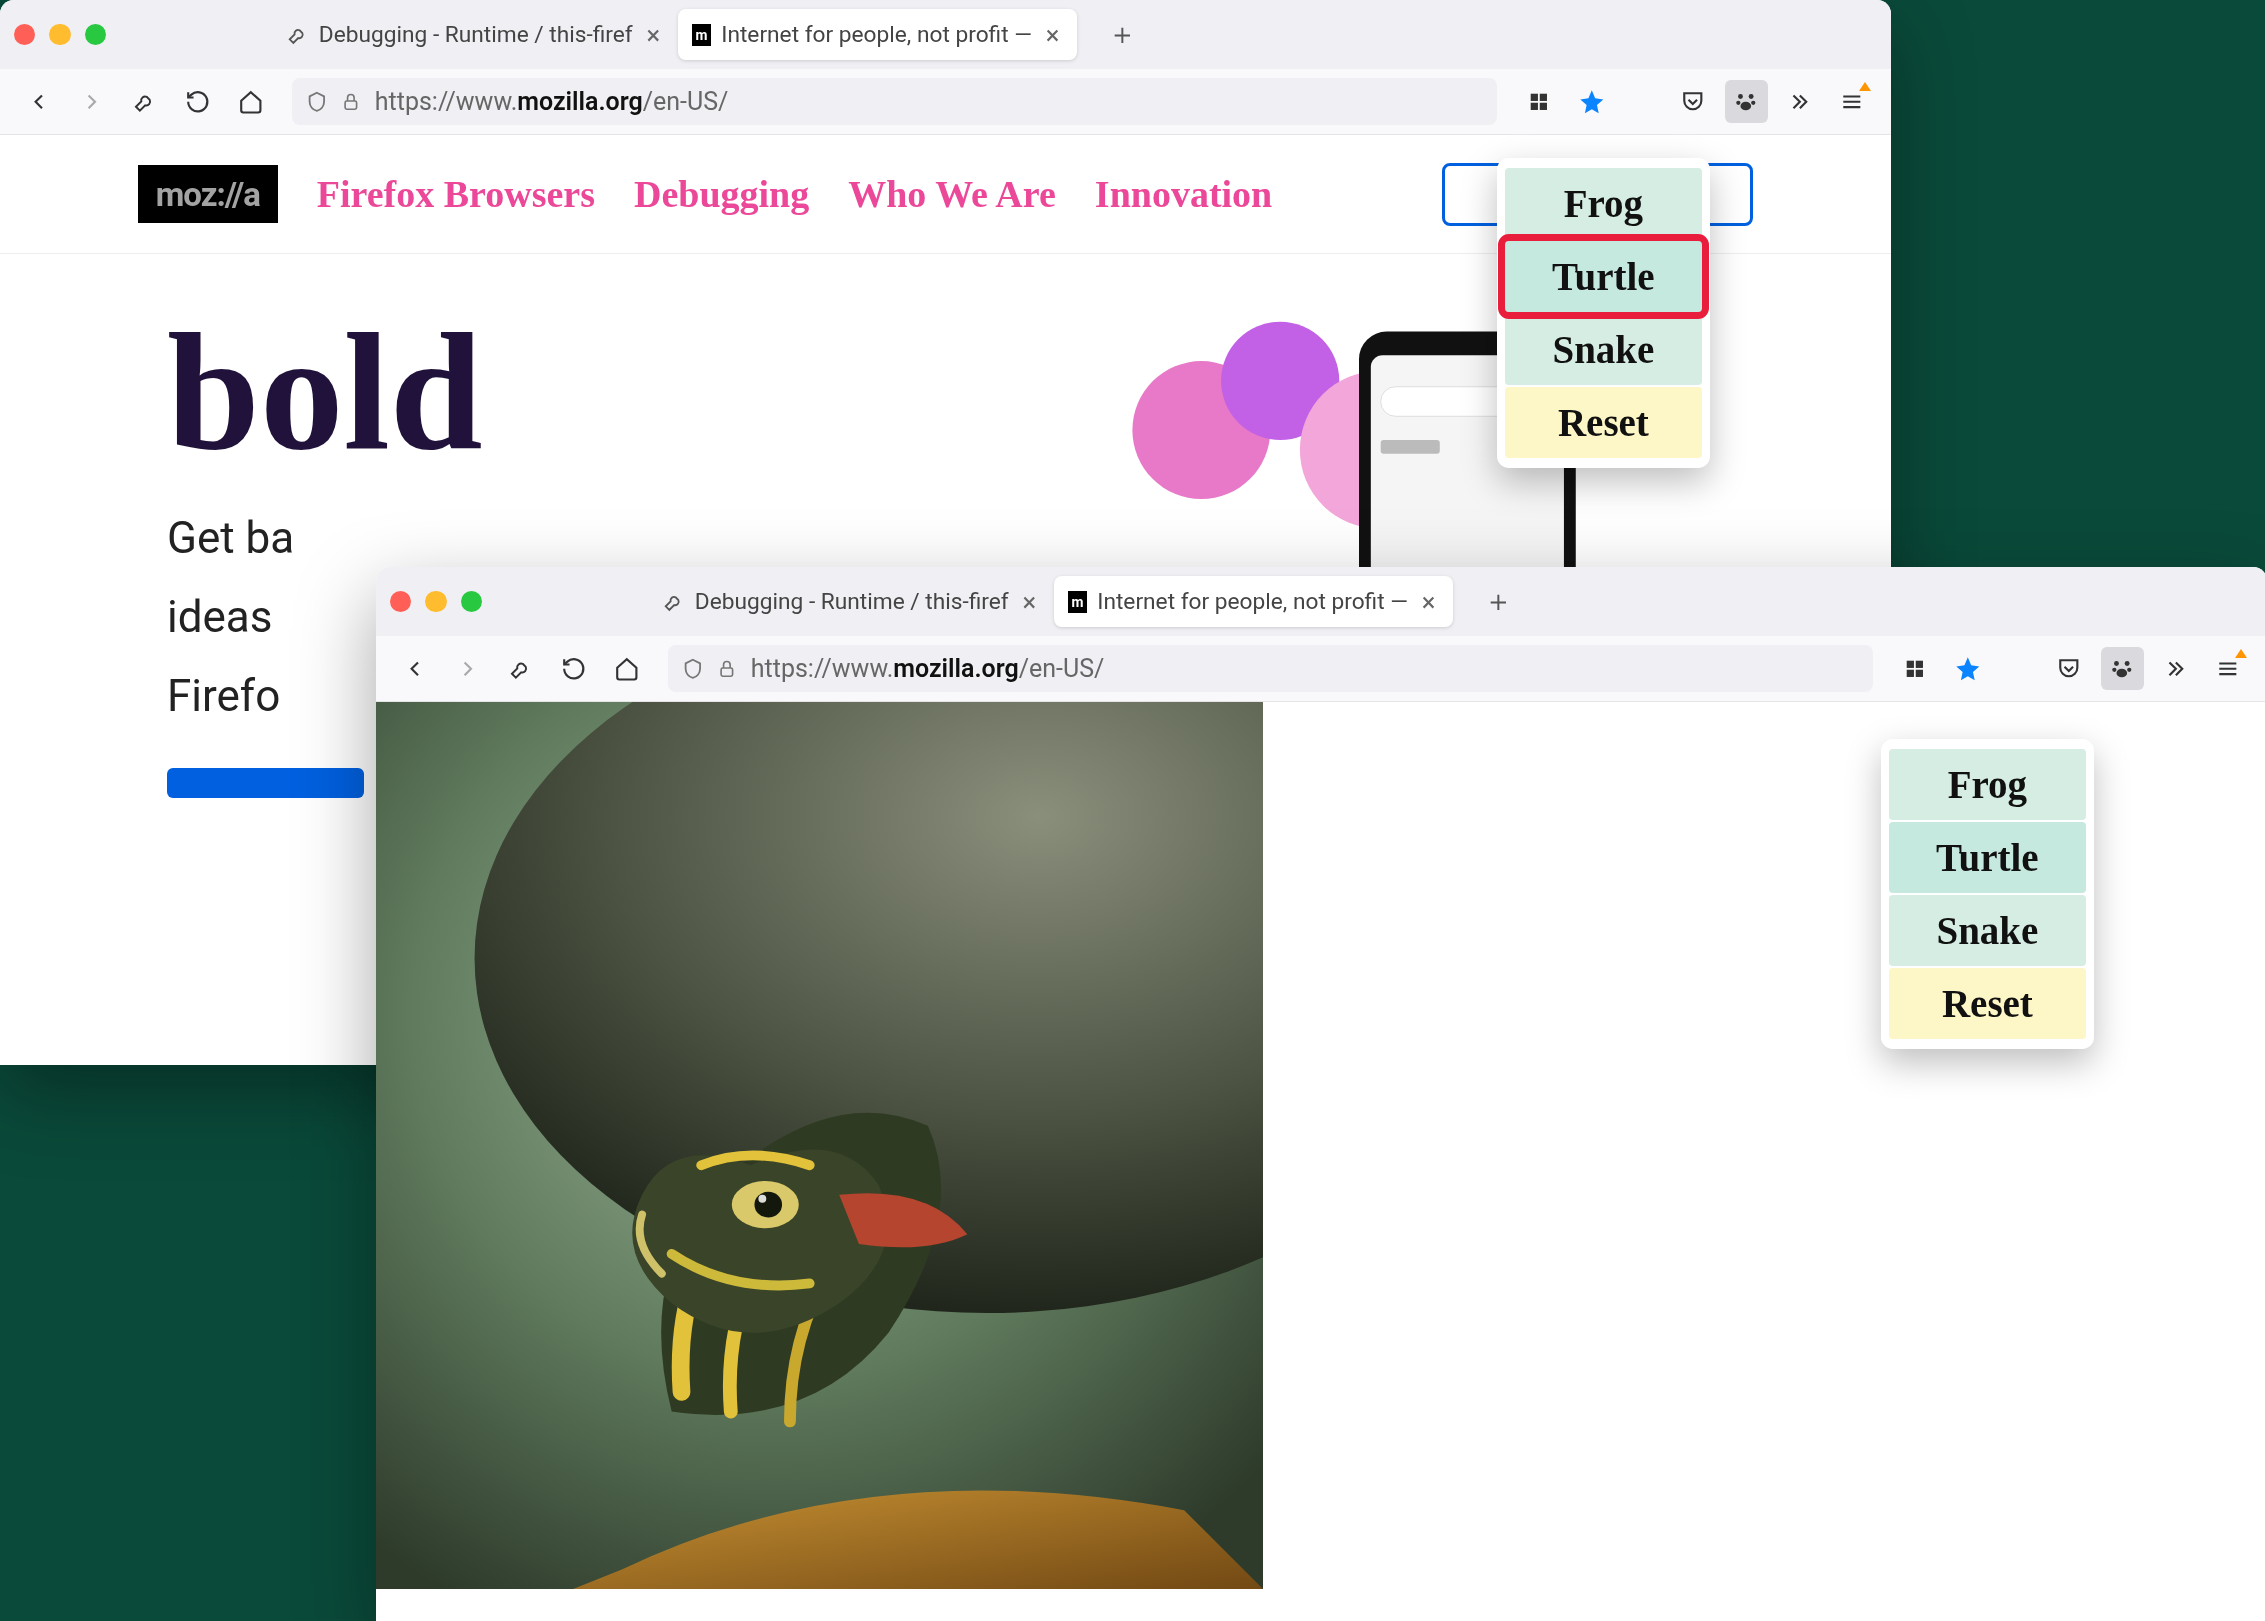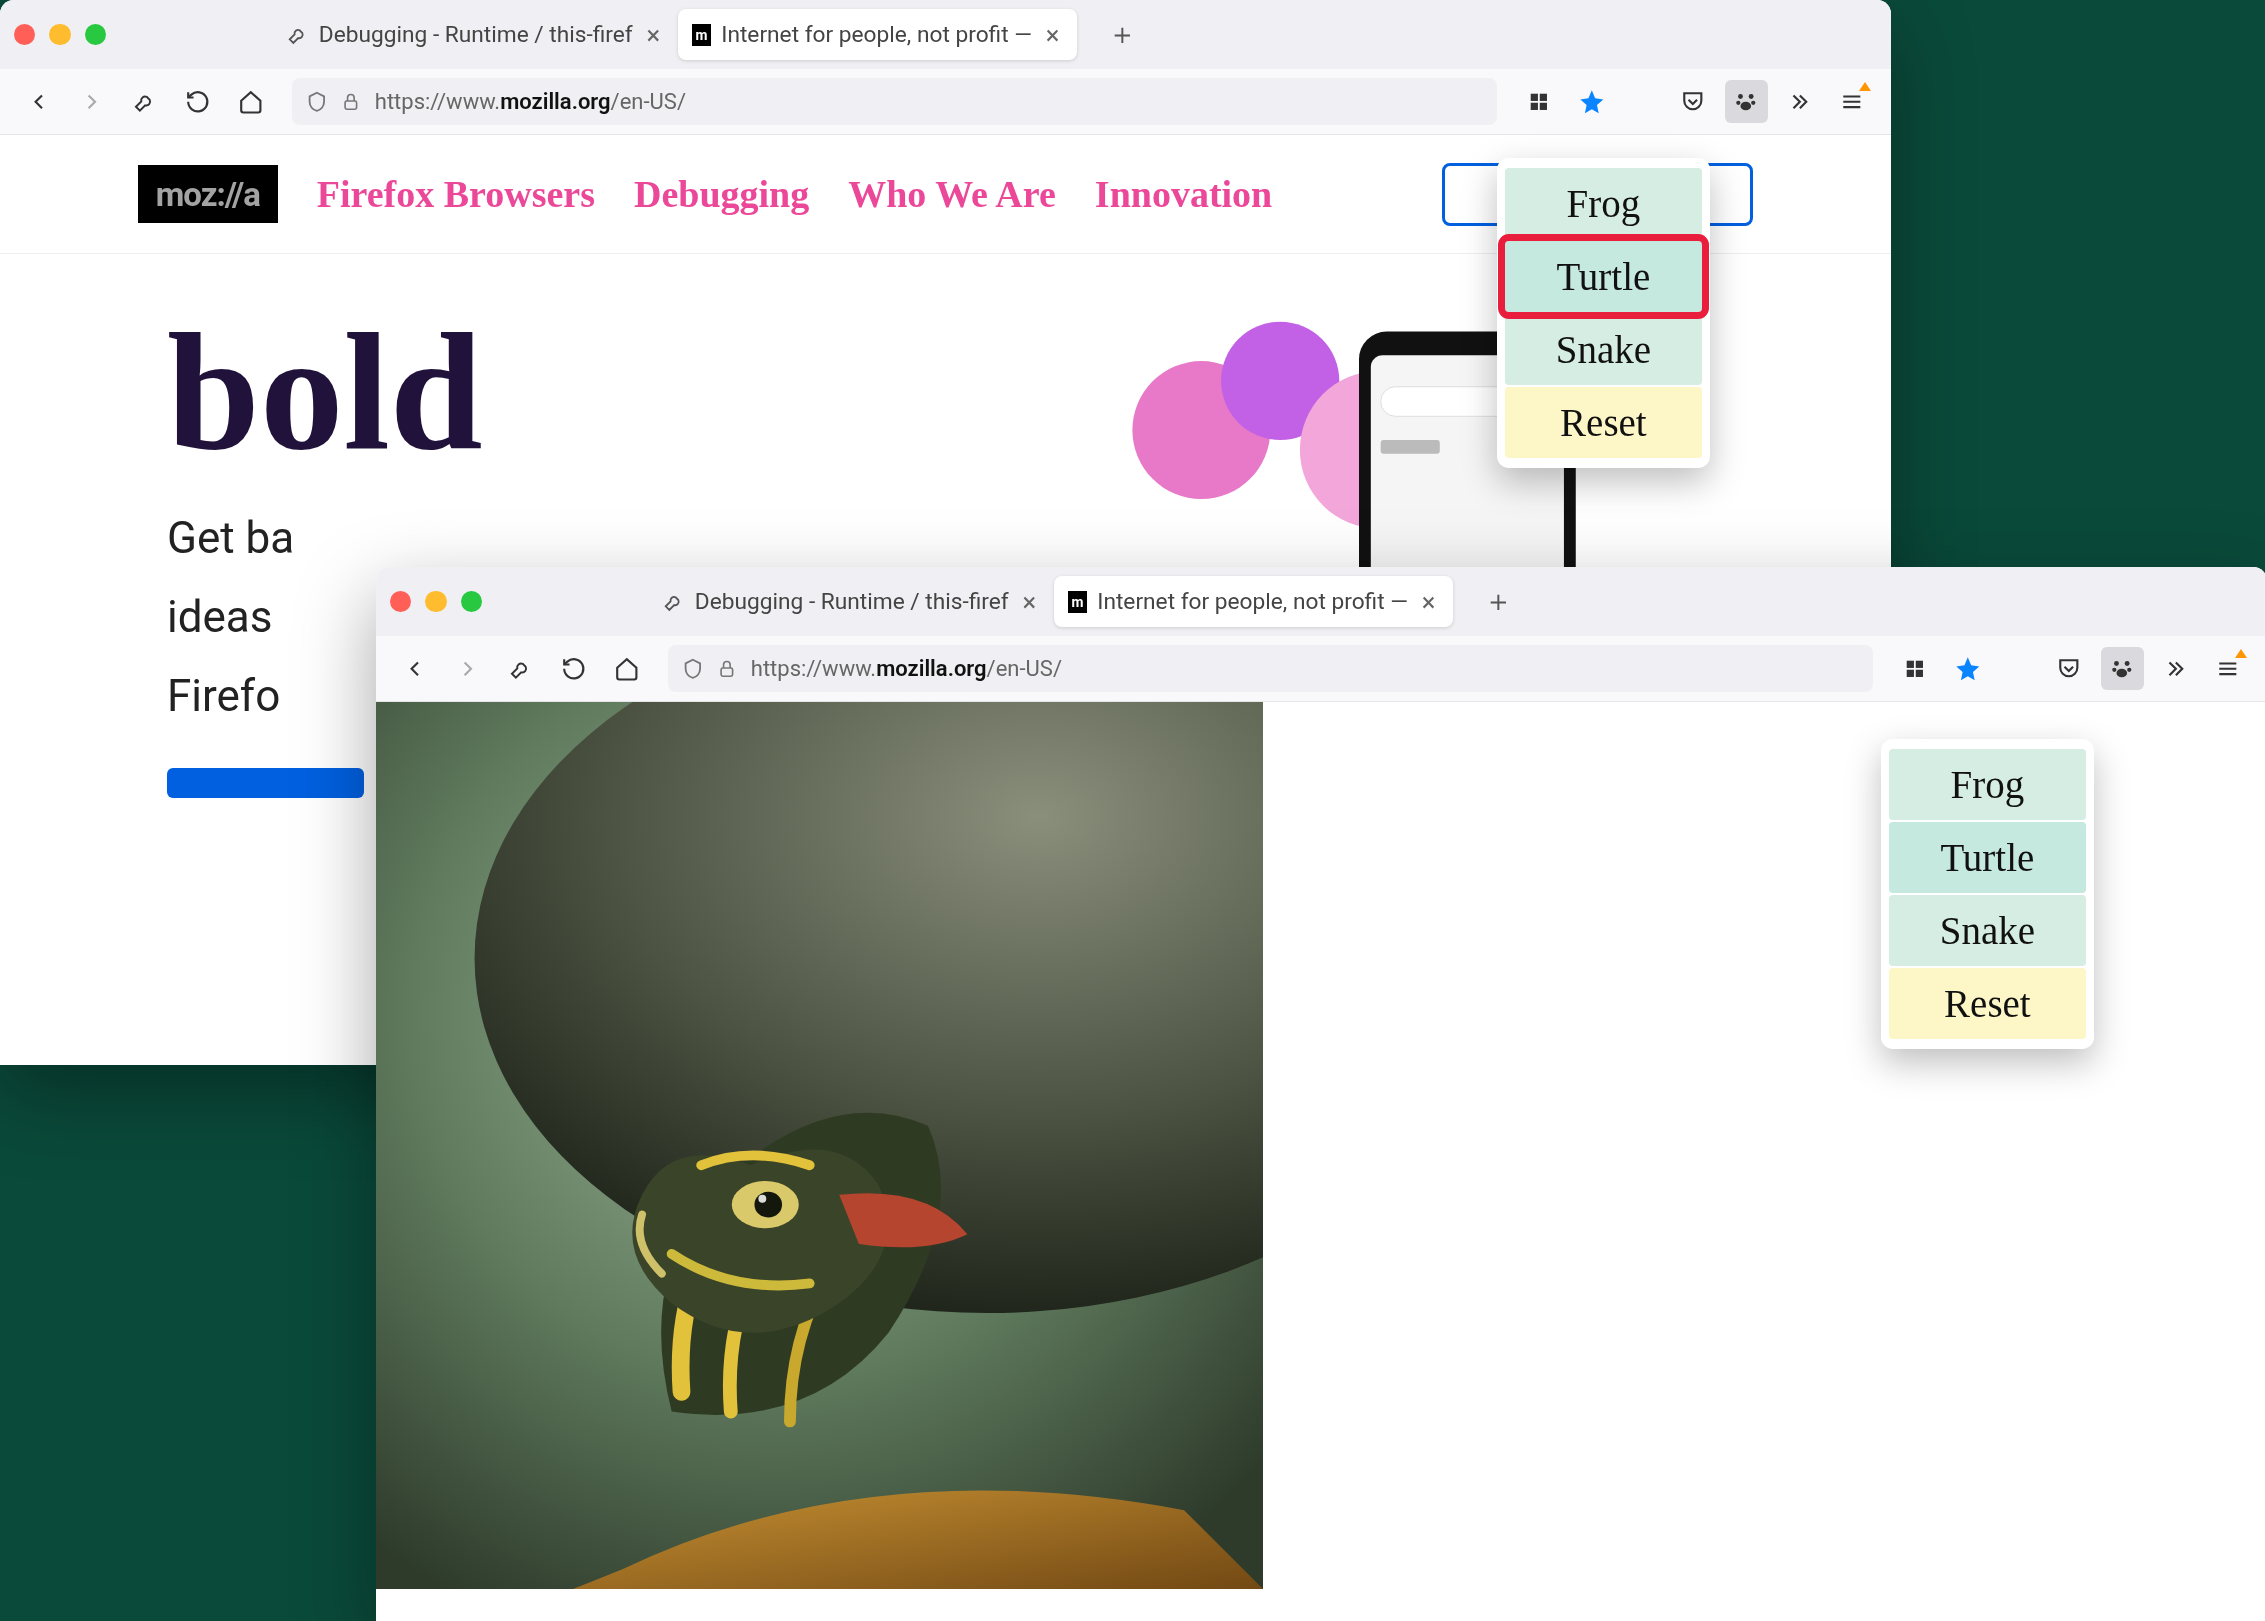--- a/index.html
+++ b/index.html
@@ -13,36 +13,36 @@
 .yellow{background:#febc2e;}
 .green{background:#28c840;}
 .tab{height:51px;border-radius:7.9px;padding:0 13.8px;display:flex;align-items:center;gap:9.9px;font-size:22.7px;color:#444;max-width:414px;}
 .tab.active{background:#fff;box-shadow:0 1px 3.9px rgba(0,0,0,.15);}
 .tab .tlabel{white-space:nowrap;overflow:hidden;text-overflow:ellipsis;flex:1;}
 .tab .x{font-size:25.6px;color:#666;padding:0 3.9px;}
 .newtab{width:51px;height:51px;display:flex;align-items:center;justify-content:center;font-size:29.6px;color:#555;margin-left:19.7px;}
 .toolbar{height:65px;background:#f9f9fb;border-bottom:1px solid #e5e5e8;display:flex;align-items:center;padding:0 17.7px;gap:9.9px;}
 .ticon{width:43px;height:43px;display:flex;align-items:center;justify-content:center;color:#5b5b66;border-radius:5.9px;}
 .ticon.active-ext{background:#d9d9de;}
-.url{flex:1;height:47px;background:#f0f0f4;border-radius:7.9px;display:flex;align-items:center;padding:0 13.8px;font-size:22px;color:#666;margin:0 9.9px;}
+.url{flex:1;height:47px;background:#f0f0f4;border-radius:7.9px;display:flex;align-items:center;padding:0 13.8px;font-size:25px;color:#666;margin:0 9.9px;}
 .url .shield,.url .lock{margin-right:13.8px;color:#777;}
 .urlt{white-space:nowrap;}
 .urlt b{color:#111;font-weight:600;}
 .star{color:#0a84ff;}
 .content{position:relative;background:#fff;height:calc(100% - 134px);}
 .mozhdr{height:118px;border-bottom:1px solid #eee;display:flex;align-items:center;padding:0 138px;gap:39px;}
 .mozlogo{background:#000;color:#a3a3a3;font-weight:700;font-size:33px;padding:9.9px 17.7px;letter-spacing:-1px;}
 .navlink{font-size:38px;font-weight:700;color:#ec4899;font-family:Liberation Serif, serif;}
 .donate{margin-left:auto;width:305px;height:57px;border:3px solid #0060df;border-radius:7.9px;}
 .hero{padding:59px 167px;}
 .hero h1{font-family:Georgia,serif;font-size:167px;font-weight:900;color:#20123a;line-height:.95;margin:0;}
 .hero p{font-size:44px;color:#222;margin-top:39px;line-height:1.25;}
 .cta{margin-top:29.6px;background:#0060df;width:197px;height:29.6px;border-radius:5.9px;}
 .phoneill{position:absolute;right:256px;top:167px;width:552px;height:335px;}
-.popup{position:absolute;background:#fff;border-radius:11.8px;box-shadow:0 13.8px 35px rgba(0,0,0,.25);padding:7.9px;z-index:50;}
+.popup{position:absolute;background:#fff;border-radius:11.8px;box-shadow:0 13.8px 35px rgba(0,0,0,.25);padding:7.9px;z-index:50;font-weight:bold;}
 .p1{left:1497px;top:158px;}
 .p2{left:1881px;top:739px;}
 .pbtn{width:197px;height:71px;display:flex;align-items:center;justify-content:center;font-family:Georgia,serif;font-size:39px;color:#111;border-radius:3.9px;margin:2px 0;cursor:pointer;}
 .pbtn.green{background:#d5ede3;}
 .pbtn.yellow{background:#fdf6c6;}
 .pbtn.sel{background:#c5e8df;}
 .pbtn.hl{outline:7.9px solid #e91e3c;}
 .turtleimg{width:887px;height:887px;display:block;}
 svg{display:block;}
 </style>

